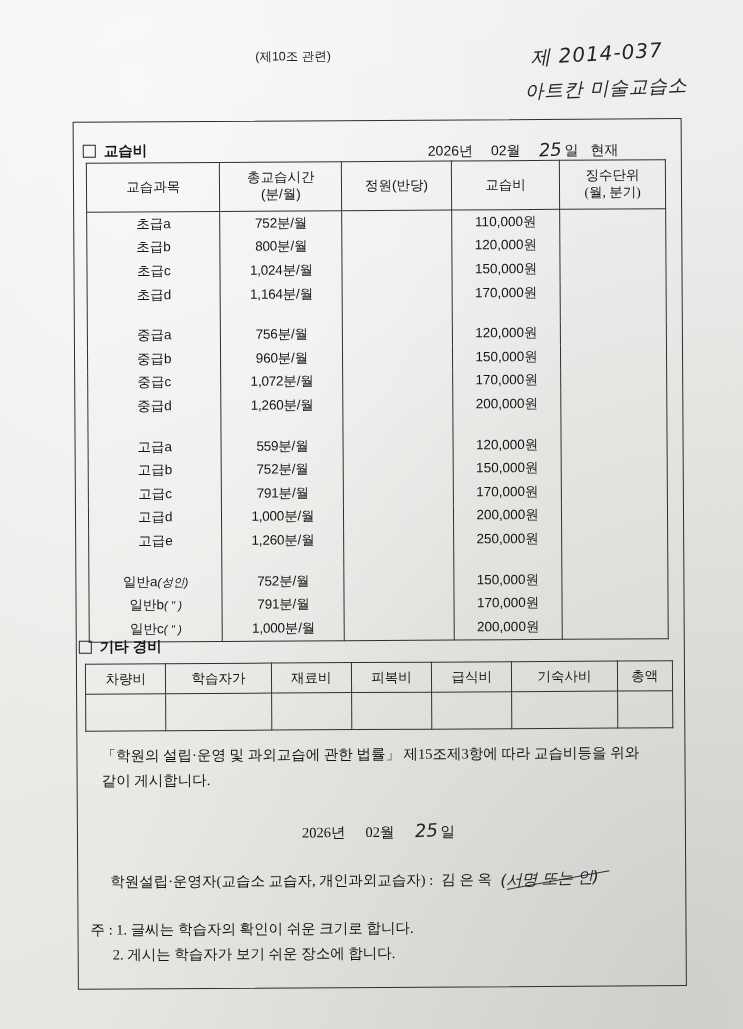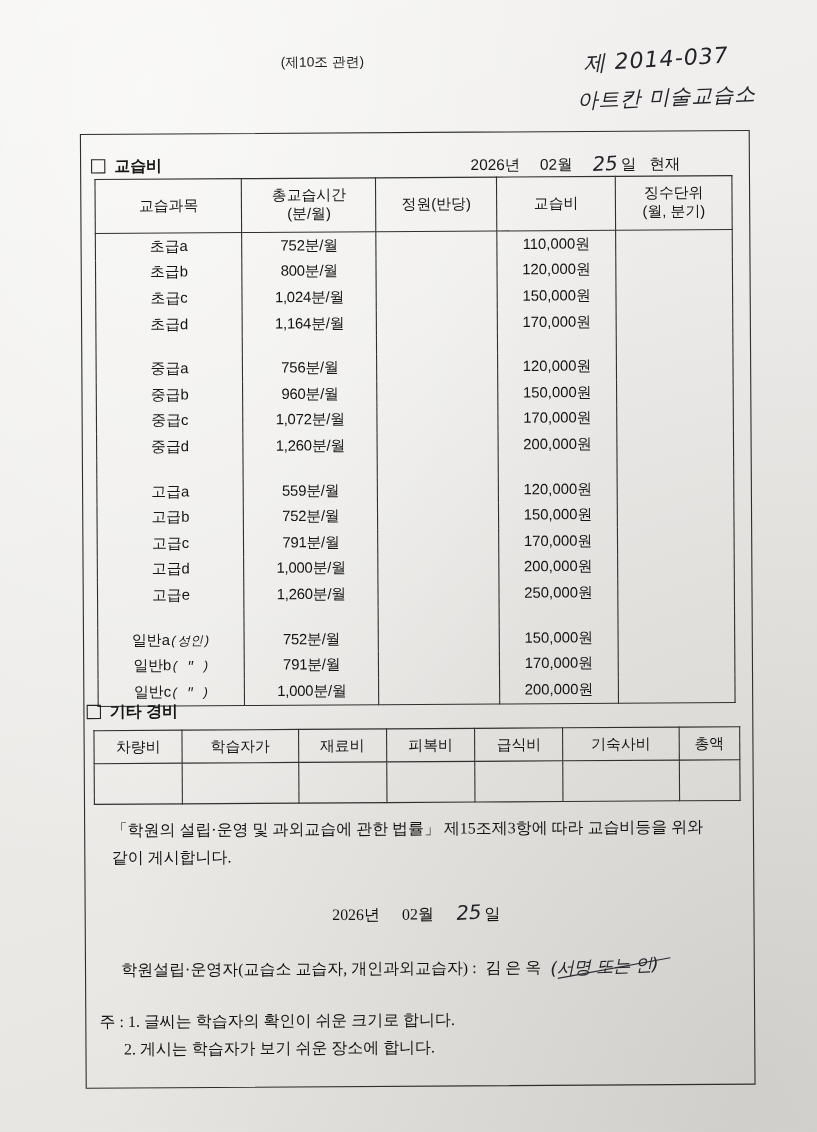--- a/index.html
+++ b/index.html
@@ -169,27 +169,27 @@
     border-top: none;
     border-bottom: none;
     height: 23.6px;
     padding: 0;
   }
   .fee-table tr.last td { border-bottom: 1px solid #303030; }
   .col-subject { width: 132px; border-radius: 11px; }
   .col-hours   { width: 120px; margin-left: 28px; }
   .col-cap     { width: 108px; }
   .col-fee     { width: 106px; }
-  .col-unit    { width: 104px; }
+  .col-unit    { width: 104px; font-family: Liberation Serif, serif; }
   .cell-sub, .cell-hours, .cell-fee {
     font-size: 13.5px;
   }
   .cell-hours { letter-spacing: -0.2px; }
   .sub-note {
-    font-family: Liberation Mono, monospace;
+    font-family: Liberation Sans, sans-serif;
     font-style: italic;
     font-size: 11.5px;
   }
   .spacer td { height: 17px; }
 
   
   .etc-table {
     position: absolute;
     left: 84px;
     top: 662px;

